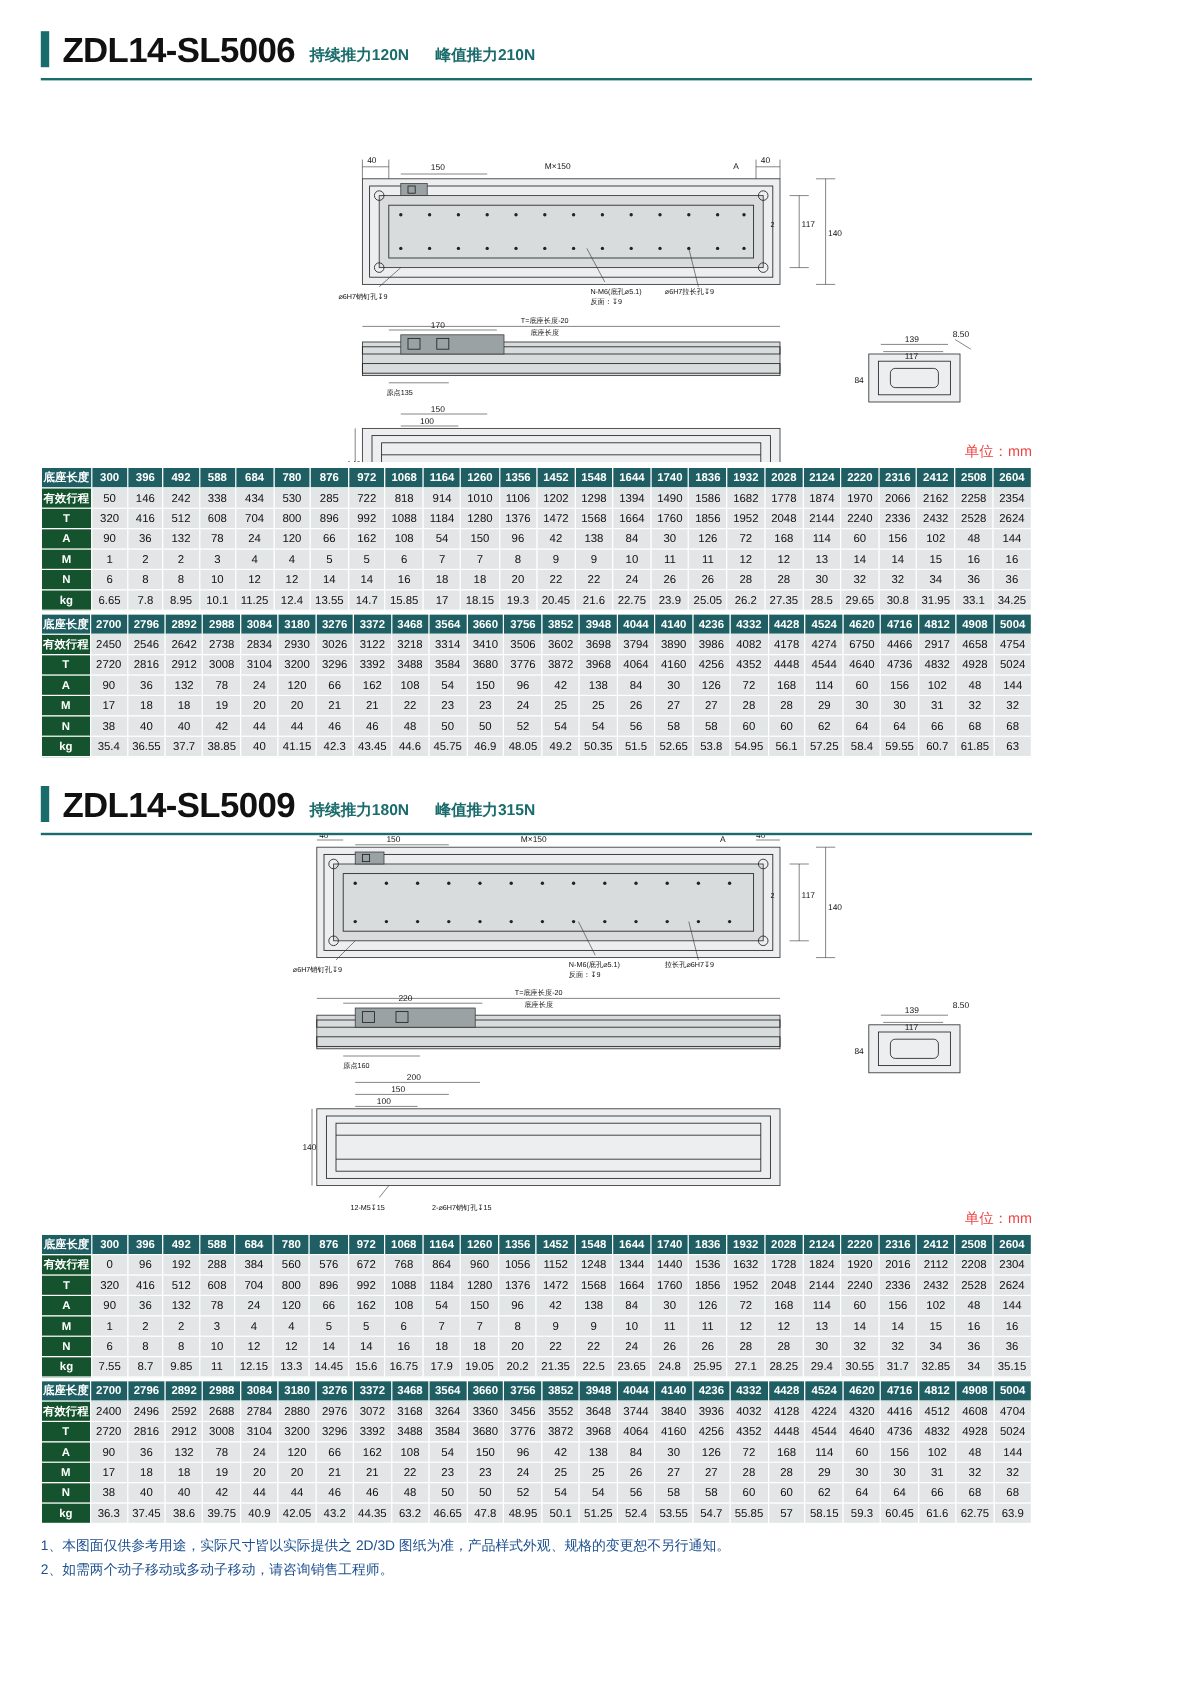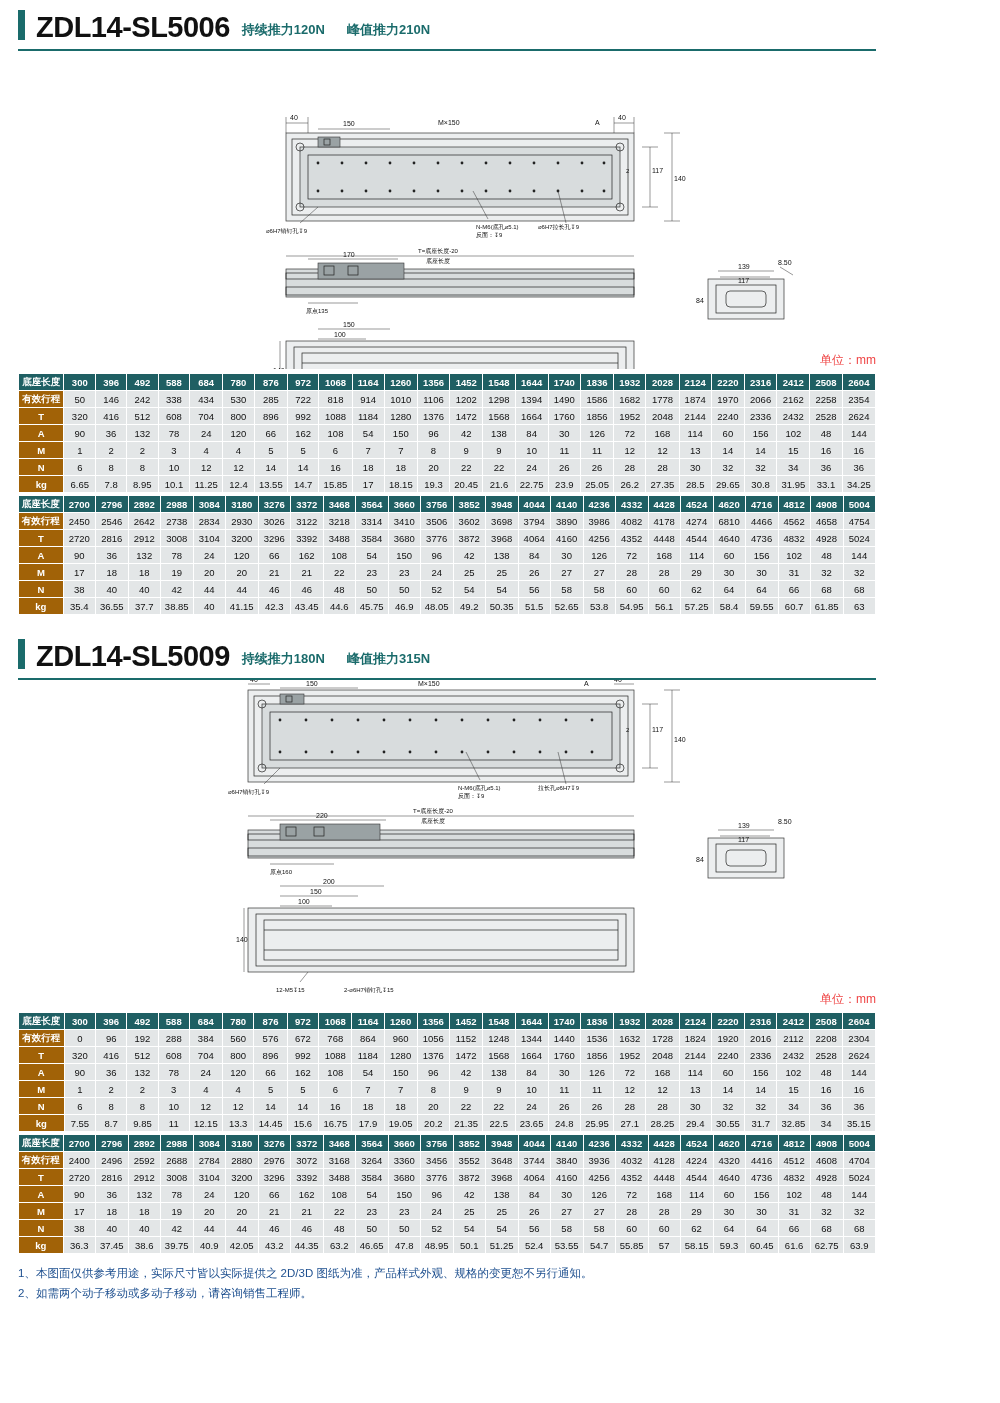--- a/index.html
+++ b/index.html
@@ -1,17 +1,17 @@
 <!DOCTYPE html>
 <html><head>
 <meta charset="utf-8">
 <style>
   html,body{margin:0;padding:0;background:#fff;}
   body{width:1000px;height:1403px;font-family:"Liberation Sans",sans-serif;color:#111;position:relative;}
-  .page{width:894px;height:1403px;position:relative;padding:0;box-sizing:border-box;}
+  .page{width:894px;height:1403px;position:relative;padding:16px;box-sizing:border-box;}
 
   
   .sec-head{display:flex;align-items:flex-end;padding:10px 0 4px 18px;}
   .sec-bar{width:7px;height:30px;background:#1a6b6b;margin-right:11px;margin-bottom:2px;}
   .sec-title{font-size:29px;font-weight:bold;letter-spacing:-0.5px;line-height:30px;color:#111;}
   .sec-sub{font-size:13px;font-weight:bold;color:#1a6b6b;margin-left:12px;margin-bottom:4px;line-height:16px;}
   .sec-sub span.gap{display:inline-block;width:22px;}
   .rule{height:2px;background:#1a6b6b;margin:3px 18px 0 18px;}
 
   
@@ -27,21 +27,21 @@
   .fillgrey2{fill:#eceeef;stroke:#333;stroke-width:0.7;}
   .filldark{fill:#9aa2a4;stroke:#333;stroke-width:0.6;}
   .dotsmall{fill:#222;}
 
   
   table.spec{border-collapse:collapse;table-layout:fixed;margin:0 18px;font-size:9.5px;}
   table.spec td{border:1px solid #fff;text-align:center;height:16px;padding:0;color:#111;}
   table.spec tr.head td{background:#1f5f63;color:#fff;font-weight:bold;}
   table.spec tr.body td{background:#e3e6e7;}
   table.spec td.lbl{background:#1f5f63;color:#fff;font-weight:bold;}
-  table.spec tr.body td.lbl{background:#a16207;}
+  table.spec tr.body td.lbl{background:#14532d;}
   .tblwrap{margin-top:2px;}
 
   .notes{margin:10px 18px 0 18px;font-size:11.5px;color:#1d4f8f;line-height:1.7;}
   .notes div{white-space:nowrap;}
 </style>
 </head>
 <body>
 
 <div class="page">
 
@@ -430,23 +430,23 @@
               <td>3410</td>
               <td>3506</td>
               <td>3602</td>
               <td>3698</td>
               <td>3794</td>
               <td>3890</td>
               <td>3986</td>
               <td>4082</td>
               <td>4178</td>
               <td>4274</td>
-              <td>6810</td>
+              <td>6750</td>
               <td>4466</td>
-              <td>4562</td>
+              <td>2917</td>
               <td>4658</td>
               <td>4754</td>
             </tr>
             <tr class="body">
               <td class="lbl">T</td>
               <td>2720</td>
               <td>2816</td>
               <td>2912</td>
               <td>3008</td>
               <td>3104</td>

